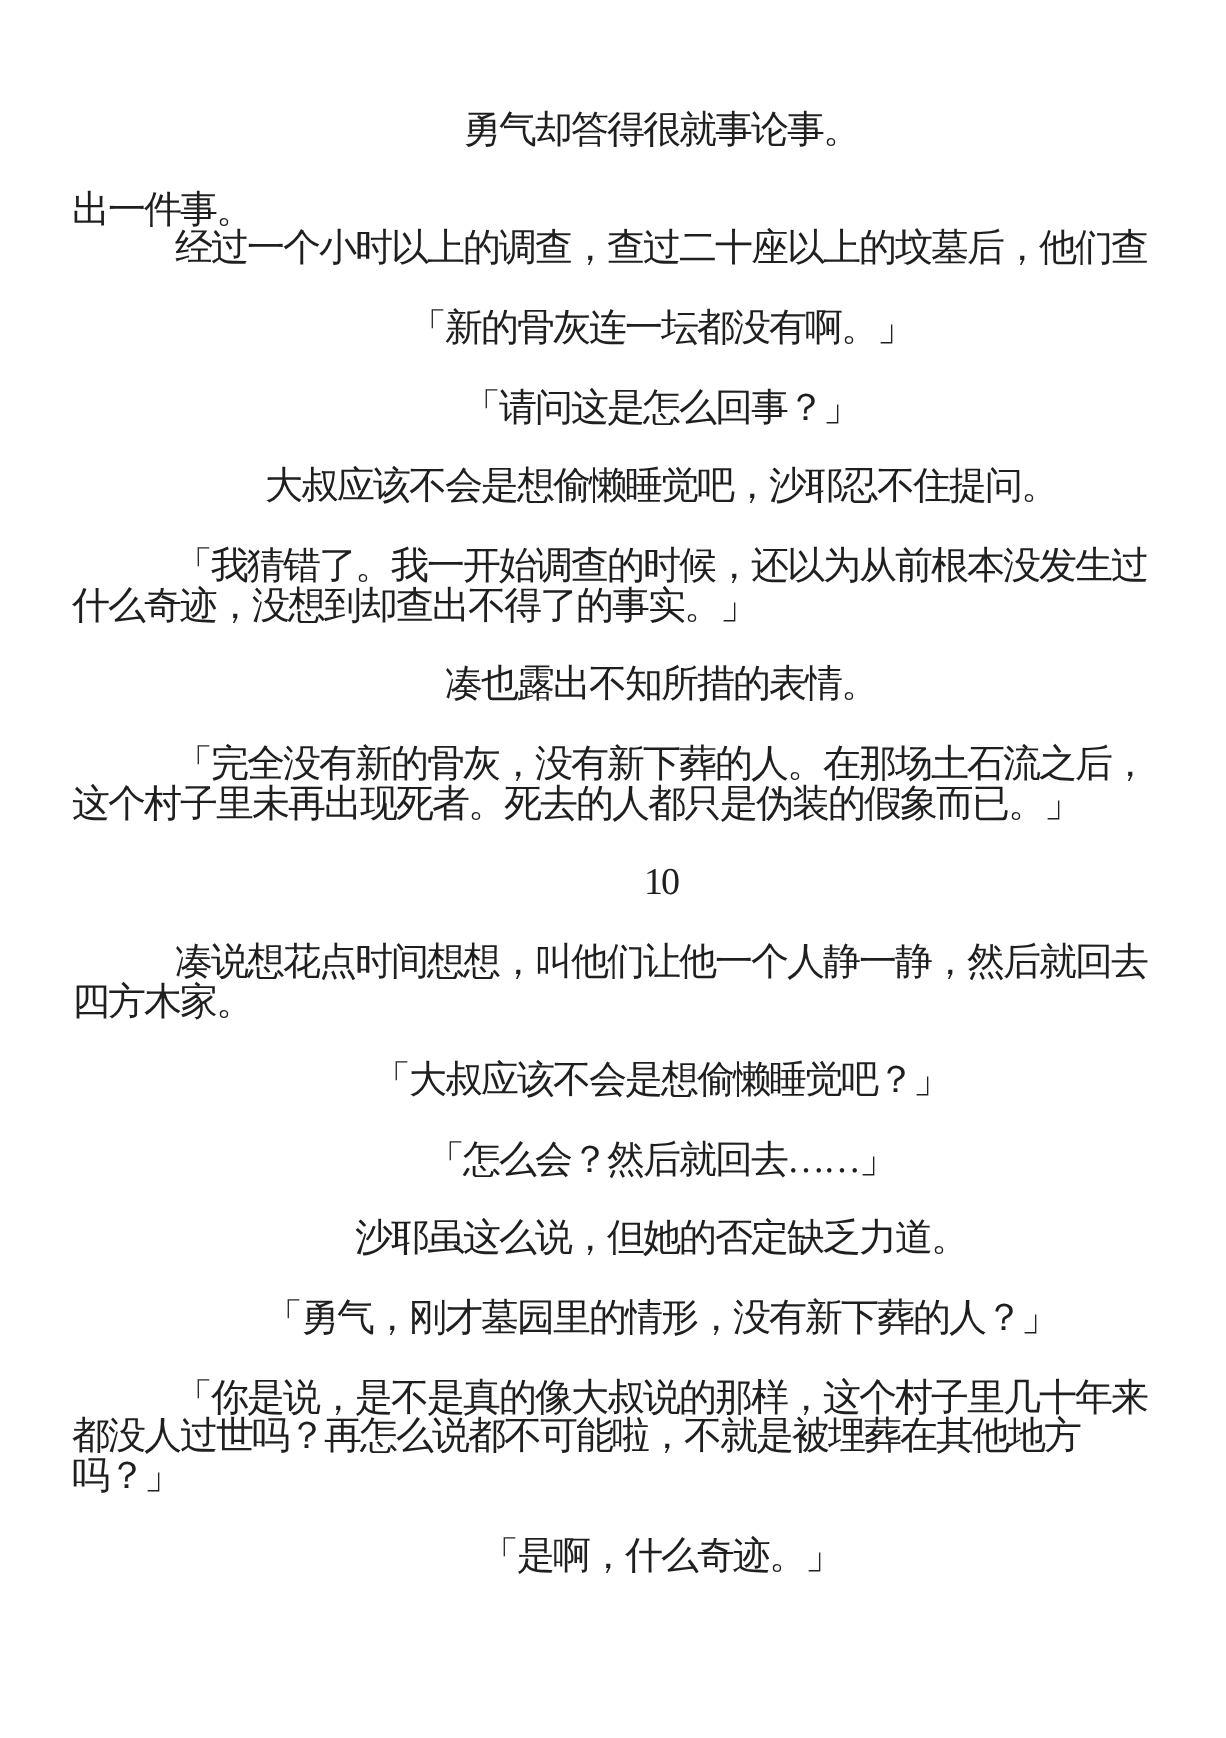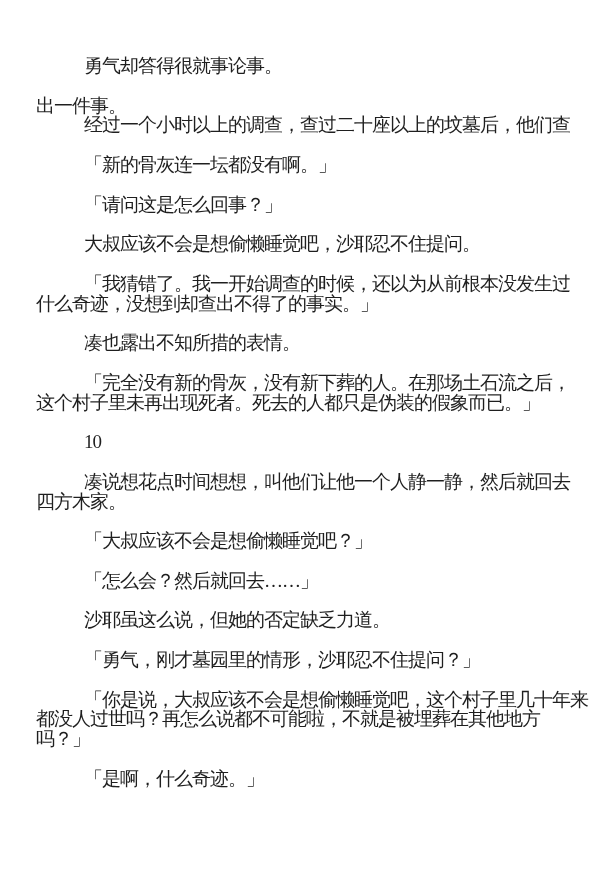--- a/index.html
+++ b/index.html
@@ -24,20 +24,21 @@
   .line {
     height: 19.8px;
     line-height: 19.8px;
     font-size: 19px;
     letter-spacing: -1px;
     white-space: pre;
     overflow: visible;
   }
   .line.first {
     padding-left: 48px;
+    text-align: center;
   }
   .line.blank {
     
   }
 </style>
 </head>
 <body>
 
 <div class="page">
   <div class="text-content" id="text-content">
@@ -64,21 +65,21 @@
       <div class="line blank"></div>
       <div class="line first">凑说想花点时间想想，叫他们让他一个人静一静，然后就回去</div>
       <div class="line">四方木家。</div>
       <div class="line blank"></div>
       <div class="line first">「大叔应该不会是想偷懒睡觉吧？」</div>
       <div class="line blank"></div>
       <div class="line first">「怎么会？然后就回去……」</div>
       <div class="line blank"></div>
       <div class="line first">沙耶虽这么说，但她的否定缺乏力道。</div>
       <div class="line blank"></div>
-      <div class="line first">「勇气，刚才墓园里的情形，沙耶忍不住提问？」</div>
+      <div class="line first">「勇气，刚才墓园里的情形，没有新下葬的人？」</div>
       <div class="line blank"></div>
-      <div class="line first">「你是说，大叔应该不会是想偷懒睡觉吧，这个村子里几十年来</div>
+      <div class="line first">「你是说，是不是真的像大叔说的那样，这个村子里几十年来</div>
       <div class="line">都没人过世吗？再怎么说都不可能啦，不就是被埋葬在其他地方</div>
       <div class="line">吗？」</div>
       <div class="line blank"></div>
       <div class="line first">「是啊，什么奇迹。」</div>
     </div>
 </div>
 
 </body></html>

